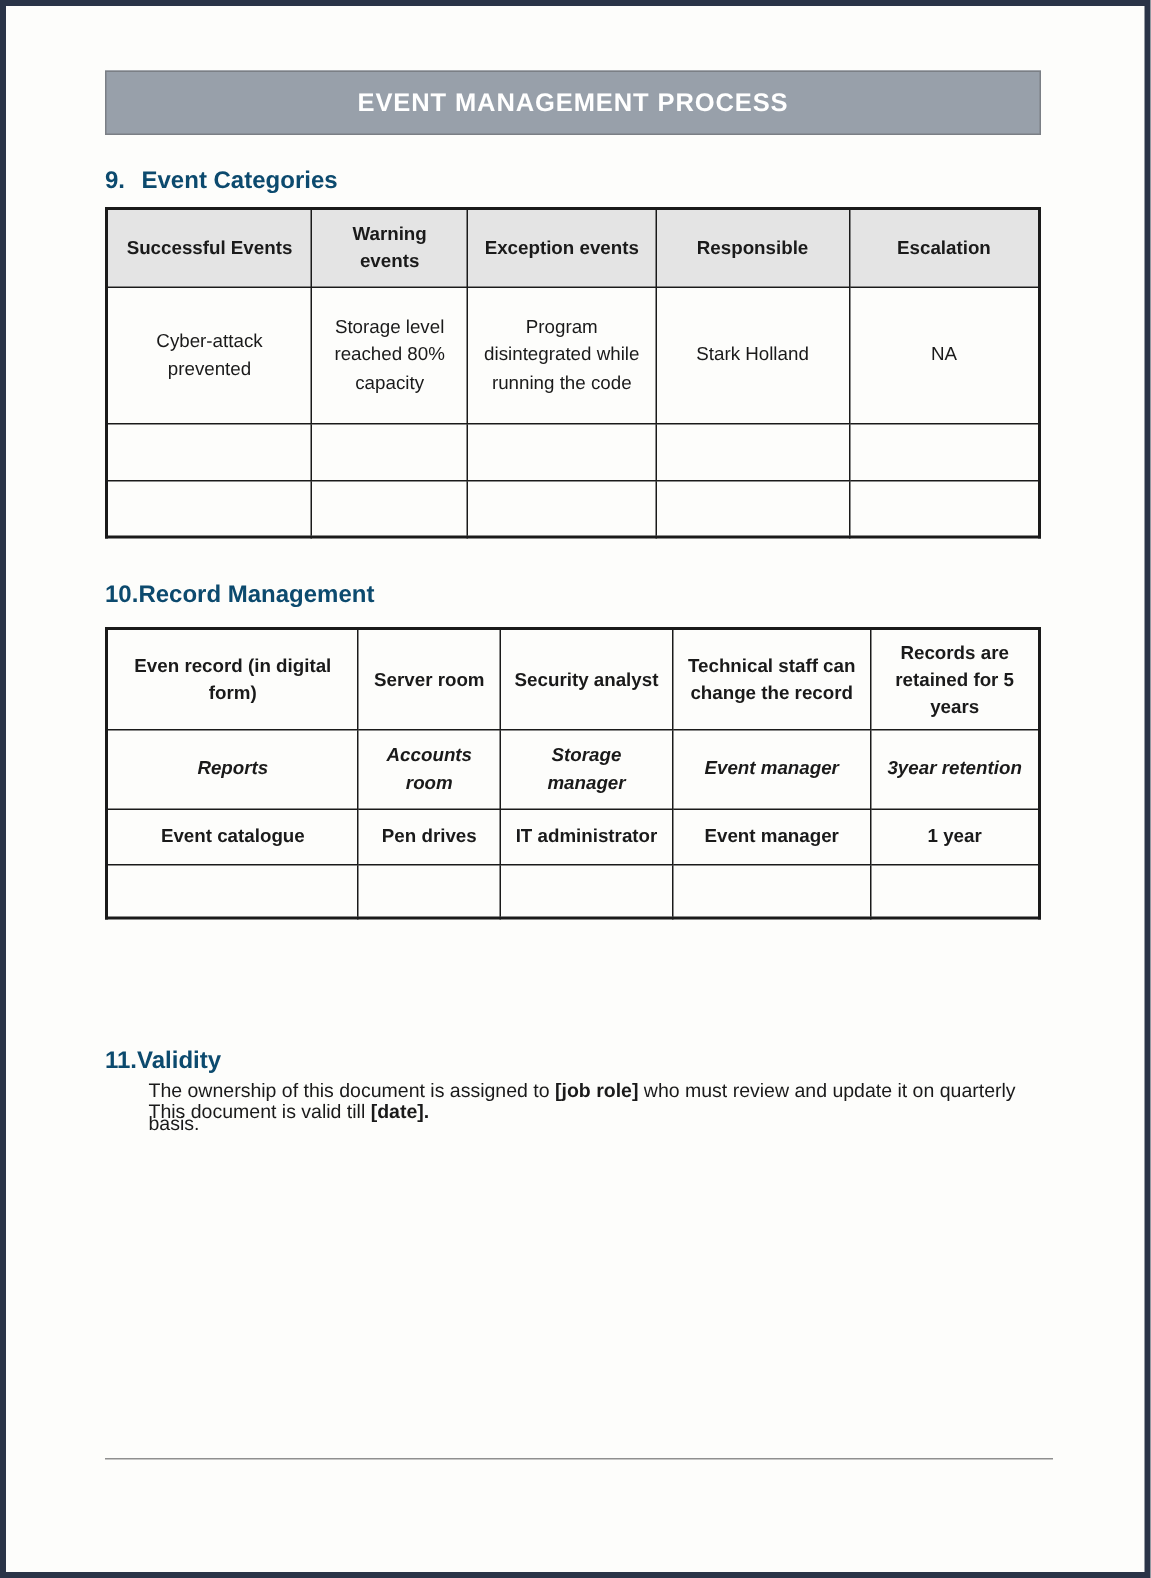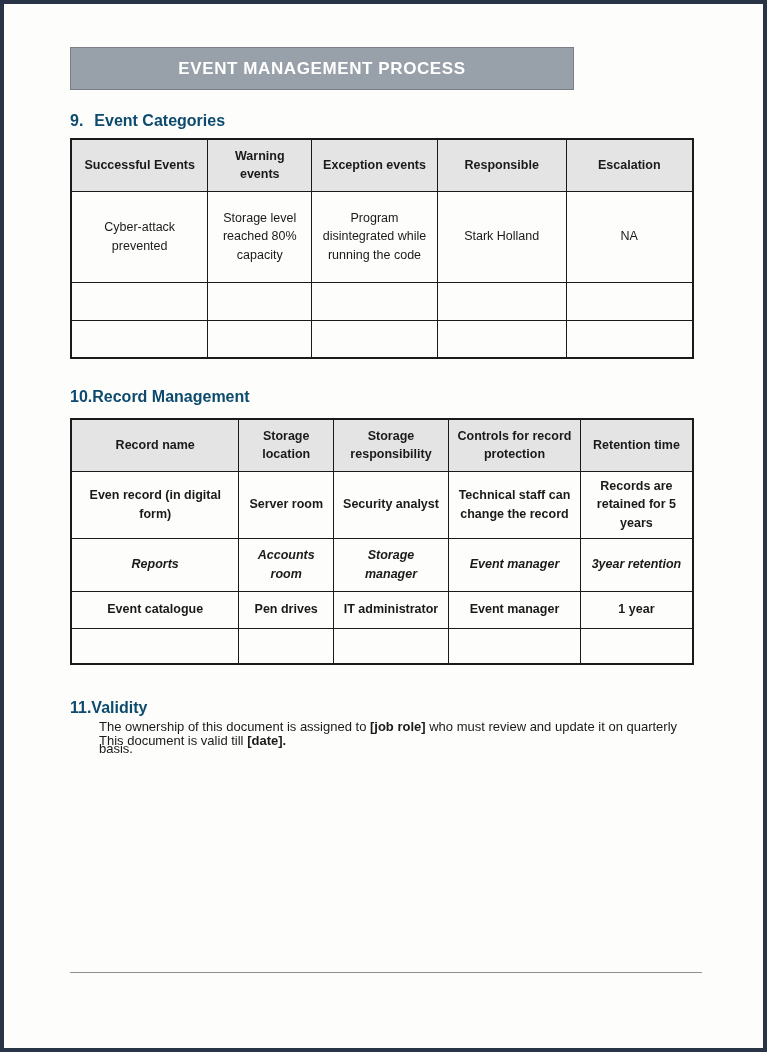--- a/index.html
+++ b/index.html
@@ -13,21 +13,21 @@
     position: relative;
     width: 767px;
     height: 1052px;
     border: 4px solid #2a3447;
     background: #fdfdfb;
     overflow: hidden;
   }
   .banner {
     position: absolute;
     left: 66px; top: 43px;
-    width: 504px; height: 43px;
+    width: 624px; height: 43px;
     background: #98a0aa;
     border: 1px solid #7b7f85;
     display: flex;
     align-items: center;
     justify-content: center;
   }
   .banner span {
     color: #ffffff;
     font-weight: bold;
     font-size: 17px;
@@ -169,27 +169,20 @@
 
   <table class="tbl tbl2">
     <colgroup>
       <col style="width:27.0%">
         <col style="width:15.2%">
         <col style="width:18.5%">
         <col style="width:21.2%">
         <col style="width:18.1%">
     </colgroup>
     <tbody>
-        <tr class="r-head">
-      <th>Record name</th>
-      <th>Storage location</th>
-      <th>Storage responsibility</th>
-      <th>Controls for record protection</th>
-      <th>Retention time</th>
-    </tr>
     <tr class="r1">
       <td>Even record (in digital form)</td>
       <td>Server room</td>
       <td>Security analyst</td>
       <td>Technical staff can change the record</td>
       <td>Records are retained for 5 years</td>
     </tr>
     <tr class="r2">
       <td>Reports</td>
       <td>Accounts room</td>

